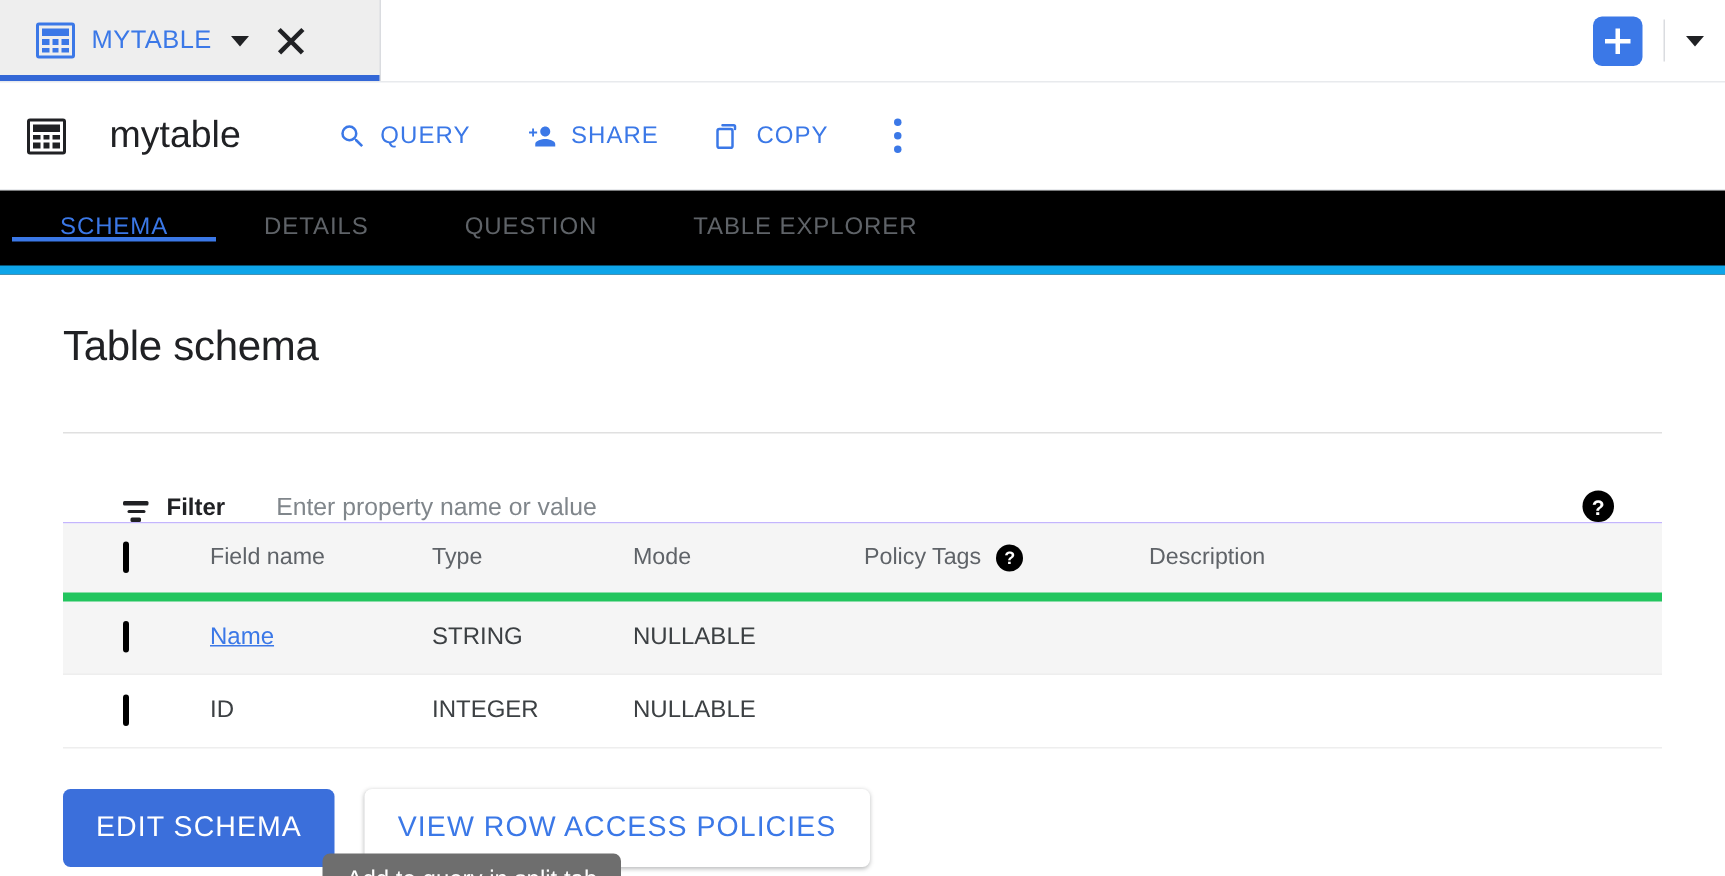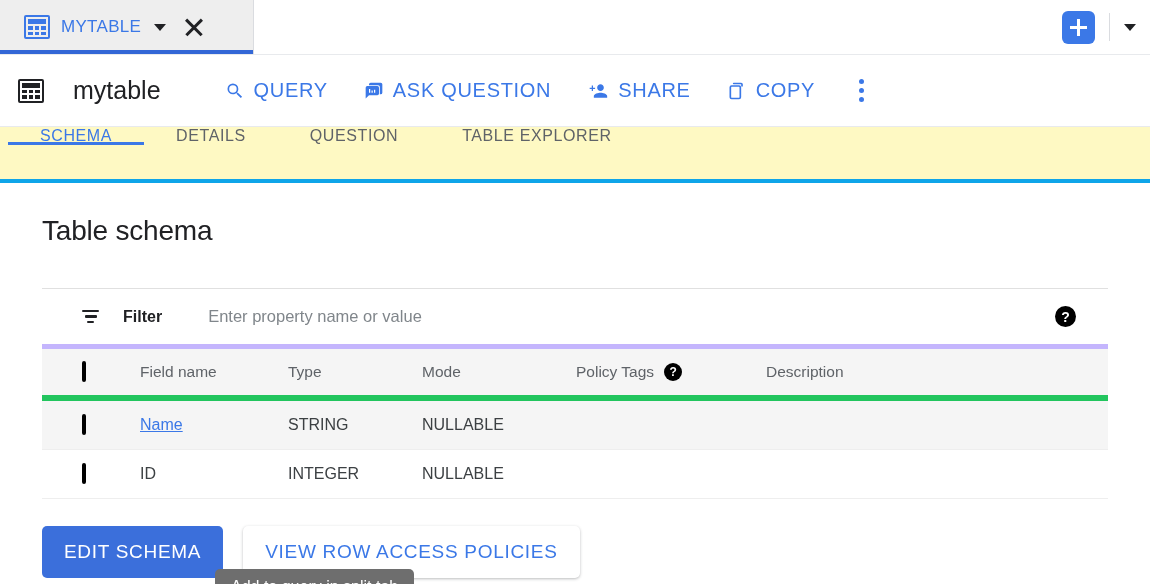--- a/index.html
+++ b/index.html
@@ -120,21 +120,21 @@
     margin-left: 29px;
     color: #202124;
     font-weight: 400;
   }
   .actions { display: flex; align-items: center; margin-left: 46px; gap: 0; }
   .action {
     display: flex;
     align-items: center;
     gap: 9px;
     color: #3b78e7;
-    font-size: 20px;
+    font-size: 16px;
     letter-spacing: .7px;
     padding: 8px 18px;
     cursor: pointer;
     white-space: nowrap;
   }
   .icn { flex: none; display: inline-flex; }
 
   .kebab {
     display: flex;
     flex-direction: column;
@@ -142,24 +142,24 @@
     padding: 10px 16px;
     cursor: pointer;
     margin-left: 10px;
   }
   .kebab i { width: 5px; height: 5px; border-radius: 50%; background: #3b78e7; }
 
   
   .subtabs {
     height: 56px;
     display: flex;
-    align-items: flex-start;
-    border-bottom: 4px solid #0ea5e9;
+    align-items: center;
+    border-bottom: 6px solid #0ea5e9;
     padding-left: 8px;
-    background: #fef9c3;
+    background: #000000;
   }
   .subtab {
     display: flex;
     align-items: center;
     padding: 0 32px;
     font-size: 16px;
     letter-spacing: .6px;
     color: #5f6368;
     cursor: pointer;
     position: relative;
@@ -181,23 +181,23 @@
     font-weight: 400;
     color: #202124;
     padding-top: 32px;
     letter-spacing: -.2px;
   }
   .hr { height: 1px; background: #e0e0e0; margin-top: 41px; }
 
   .filter-row {
     height: 60px;
     display: flex;
-    align-items: center;
-    gap: 12px;
-    border-bottom: 5px solid #c4b5fd;
+    align-items: flex-end;
+    gap: 0;
+    border-bottom: 1px solid #c4b5fd;
   }
   .filter-icon {
     display: flex;
     flex-direction: column;
     gap: 3px;
     align-items: center;
     margin-left: 40px;
     margin-right: 12px;
   }
   .filter-icon i { height: 2.6px; background: #202124; border-radius: 1px; }
@@ -352,29 +352,20 @@
 
     <div class="action">
       <span class="icn">
         <svg width="20" height="20" viewBox="0 0 24 24" fill="#3b78e7">
           <path d="M15.5 14h-.79l-.28-.27A6.47 6.47 0 0016 9.5 6.5 6.5 0 109.5 16c1.61 0 3.09-.59 4.23-1.57l.27.28v.79l5 4.99L20.49 19l-4.99-5zm-6 0A4.5 4.5 0 1114 9.5 4.5 4.5 0 019.5 14z"></path>
         </svg>
       </span>
       <span>QUERY</span>
     </div>
 
-    <div class="action">
-      <span class="icn">
-        <svg width="20" height="20" viewBox="0 0 24 24" fill="#3b78e7">
-          <path d="M20 2H8a2 2 0 00-2 2v1h11a2 2 0 012 2v9h1a2 2 0 002-2V4a2 2 0 00-2-2z"></path>
-          <path d="M16 6H4a2 2 0 00-2 2v13l4-4h10a2 2 0 002-2V8a2 2 0 00-2-2zM7.5 14H6V9.5h1.5V14zm3 0H9v-2.5h1.5V14zm3 0H12V10.5h1.5V14z"></path>
-        </svg>
-      </span>
-      <span>ASK QUESTION</span>
-    </div>
 
     <div class="action">
       <span class="icn">
         <svg width="22" height="20" viewBox="0 0 24 24" fill="#3b78e7">
           <path d="M15 12c2.21 0 4-1.79 4-4s-1.79-4-4-4-4 1.79-4 4 1.79 4 4 4zm0 2c-2.67 0-8 1.34-8 4v2h16v-2c0-2.66-5.33-4-8-4z"></path>
           <path d="M6 8V5.5H4.5V8H2v1.5h2.5V12H6V9.5h2.5V8H6z"></path>
         </svg>
       </span>
       <span>SHARE</span>
     </div>

